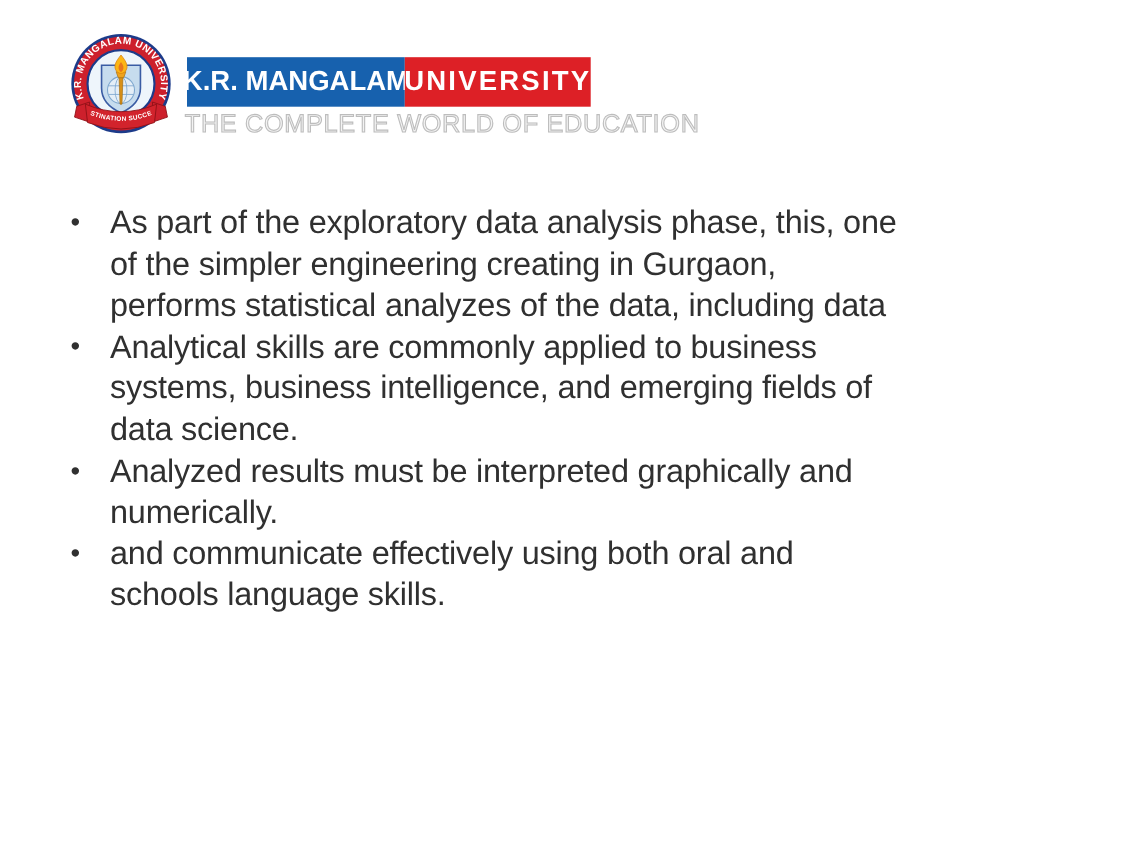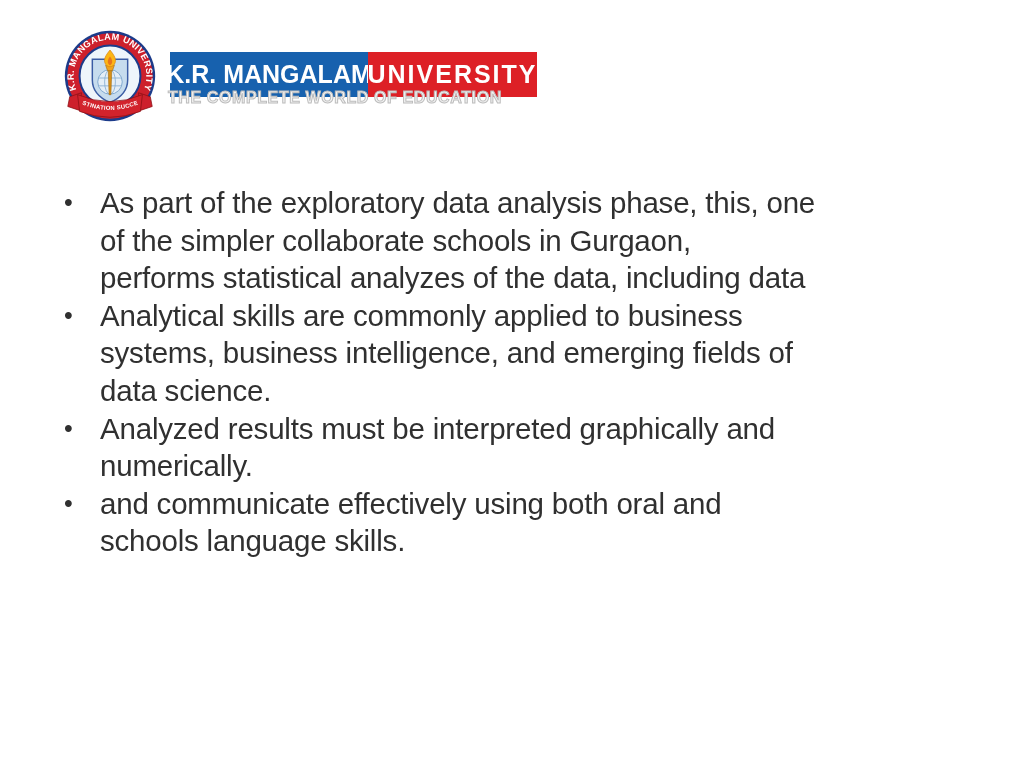--- a/index.html
+++ b/index.html
@@ -19,22 +19,22 @@
 
   .banner { position: absolute; left: 170px; top: 52px; height: 45px; display: flex; }
   .banner-seg {
     display: flex; align-items: center; justify-content: center;
     color: #ffffff; font-weight: bold; white-space: nowrap;
   }
   .banner-blue { width: 198px; background: #1761ae; font-size: 25px; letter-spacing: 0px; }
   .banner-red  { width: 169px; background: #dd2026; font-size: 25px; letter-spacing: 2px; text-align: right; }
 
   .tagline {
-    position: absolute; left: 168px; top: 89px; width: 400px;
-    font-size: 16px; font-weight: bold; white-space: nowrap;
+    position: absolute; left: 168px; top: 99px; width: 400px;
+    font-size: 23px; font-weight: normal; white-space: nowrap;
     color: #f3f3f3; letter-spacing: 0.6px;
     -webkit-text-stroke: 1px #bdbdbd;
   }
 
   
   .bullets {
     position: absolute; left: 64px; top: 184px; width: 930px;
     margin: 0; padding: 0; list-style: none;
     color: #303030;
   }
@@ -96,21 +96,21 @@
     </div>
 
     <div class="tagline">THE COMPLETE WORLD OF EDUCATION</div>
   </div>
 
   <ul class="bullets">
     <li>
       <span class="bullet-marker">•</span>
       <div class="bullet-lines">
         <div class="line">As part of the exploratory data analysis phase, this, one</div>
-        <div class="line">of the simpler collaborate schools in Gurgaon,</div>
+        <div class="line">of the simpler engineering creating in Gurgaon,</div>
         <div class="line">performs statistical analyzes of the data, including data</div>
       </div>
     </li>
     <li>
       <span class="bullet-marker">•</span>
       <div class="bullet-lines">
         <div class="line">Analytical skills are commonly applied to business</div>
         <div class="line">systems, business intelligence, and emerging fields of</div>
         <div class="line">data science.</div>
       </div>

